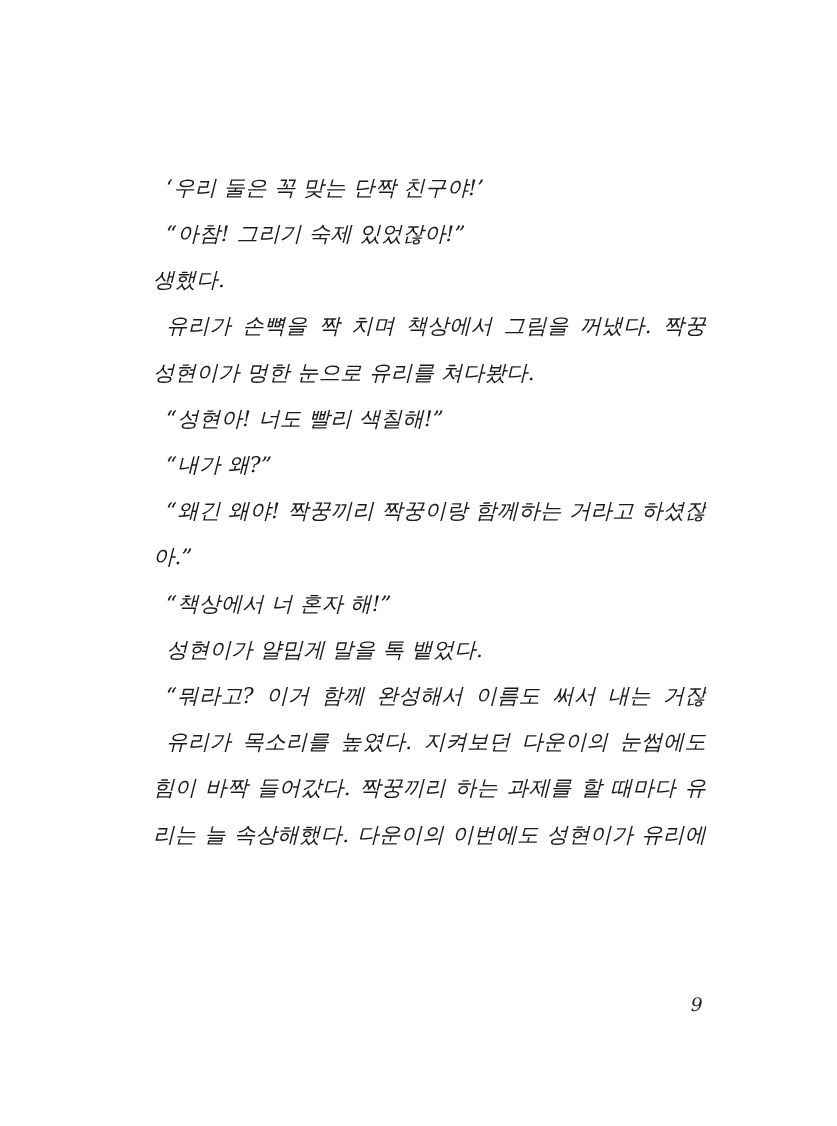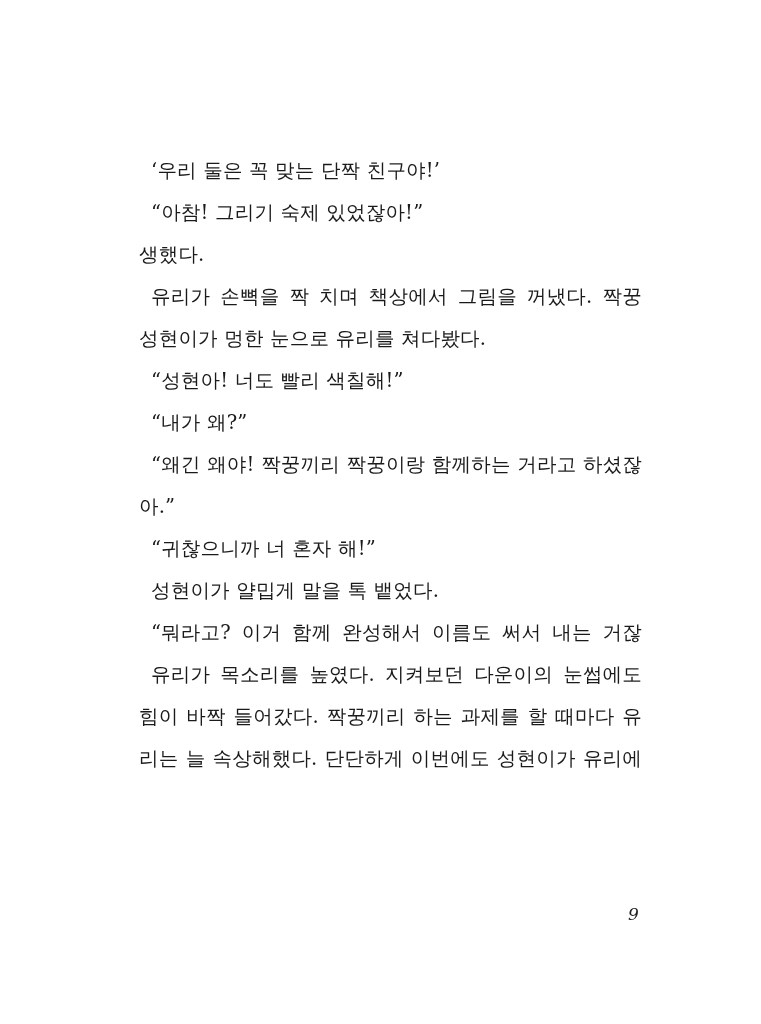--- a/index.html
+++ b/index.html
@@ -20,20 +20,21 @@
       left: 0; top: 0;
       width: 761px;
       height: 1024px;
       background: #ffffff;
     }
     .text-block {
       position: absolute;
       left: 139px;
       top: 153px;
       width: 503px;
+      font-style: italic;
     }
     .line {
       height: 42px;
       line-height: 36px;
       font-size: 19.5px;
       white-space: nowrap;
       letter-spacing: 0.2px;
     }
     .line.indent { padding-left: 12px; }
     .line.justify {
@@ -59,21 +60,21 @@
   <div class="text-block">
     <div class="line indent">‘우리 둘은 꼭 맞는 단짝 친구야!’</div>
     <div class="line indent">“아참! 그리기 숙제 있었잖아!”</div>
     <div class="line">생했다.</div>
     <div class="line indent justify">유리가 손뼉을 짝 치며 책상에서 그림을 꺼냈다. 짝꿍</div>
     <div class="line">성현이가 멍한 눈으로 유리를 쳐다봤다.</div>
     <div class="line indent">“성현아! 너도 빨리 색칠해!”</div>
     <div class="line indent">“내가 왜?”</div>
     <div class="line indent justify">“왜긴 왜야! 짝꿍끼리 짝꿍이랑 함께하는 거라고 하셨잖</div>
     <div class="line">아.”</div>
-    <div class="line indent">“귀찮으니까 너 혼자 해!”</div>
+    <div class="line indent">“책상에서 너 혼자 해!”</div>
     <div class="line indent">성현이가 얄밉게 말을 톡 뱉었다.</div>
     <div class="line indent justify">“뭐라고? 이거 함께 완성해서 이름도 써서 내는 거잖아!”</div>
     <div class="line indent justify">유리가 목소리를 높였다. 지켜보던 다운이의 눈썹에도</div>
     <div class="line justify">힘이 바짝 들어갔다. 짝꿍끼리 하는 과제를 할 때마다 유</div>
-    <div class="line justify">리는 늘 속상해했다. 단단하게 이번에도 성현이가 유리에</div>
+    <div class="line justify">리는 늘 속상해했다. 다운이의 이번에도 성현이가 유리에</div>
   </div>
   <div class="page-number">9</div>
 </div>
 
 </body></html>

